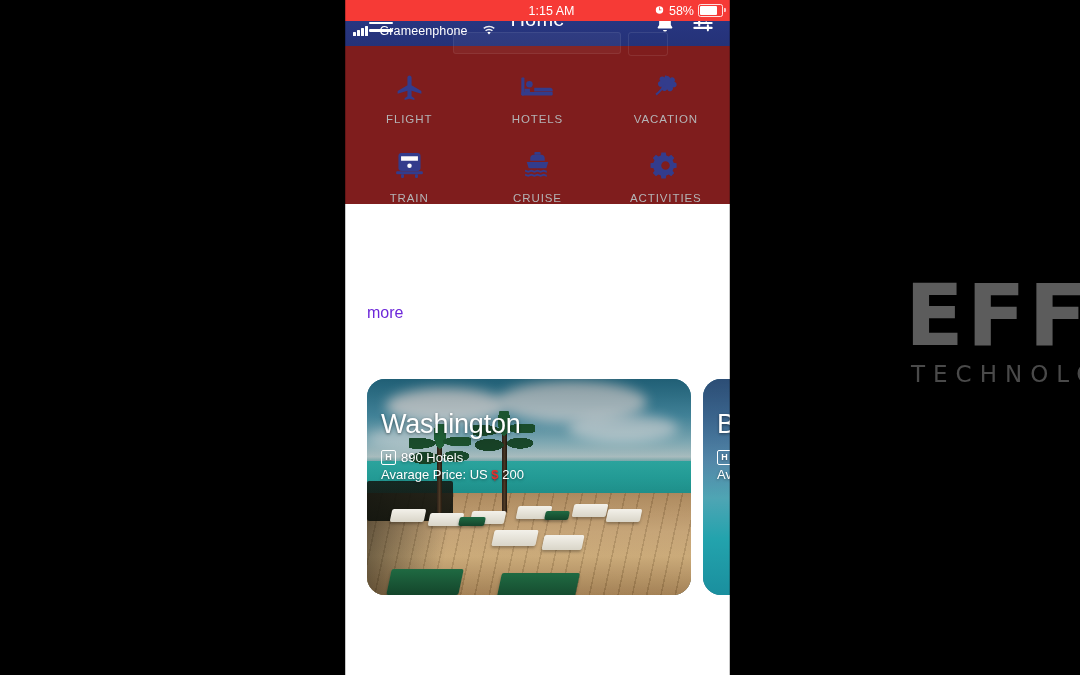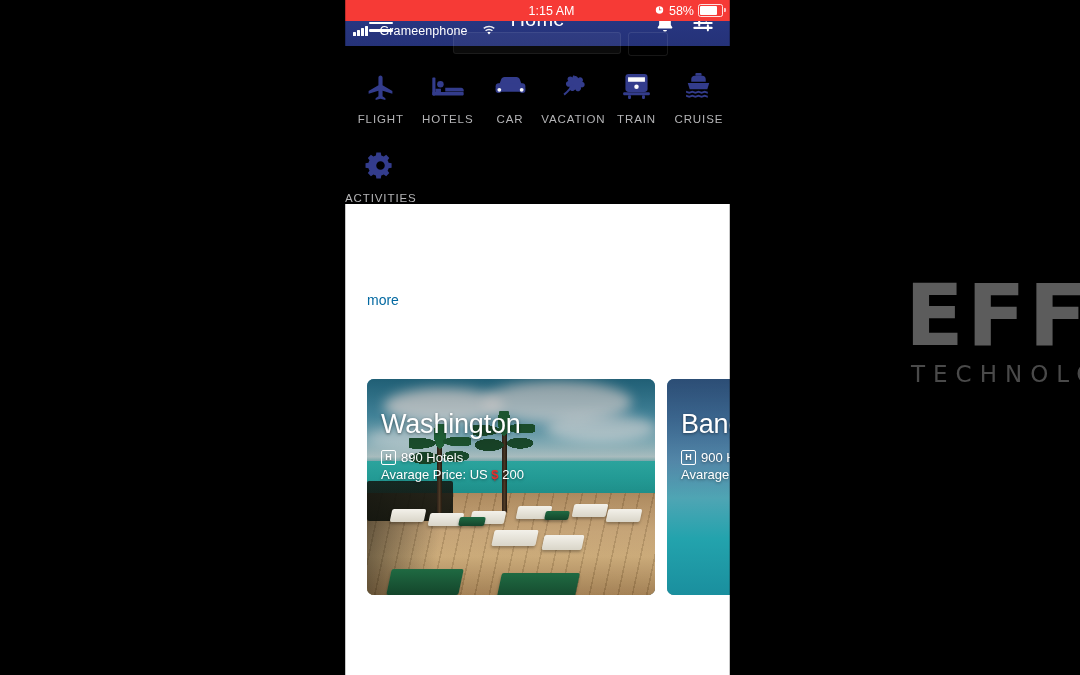--- a/index.html
+++ b/index.html
@@ -227,23 +227,23 @@
     border-radius: 1px;
   }
 
   
   .cat-grid {
     position: absolute;
     left: 0;
     top: 46px;
     width: 385px;
     padding-top: 22px;
-    background: #000000;
+    background: #7f1d1d;
     display: grid;
-    grid-template-columns: repeat(6, 1fr);
+    grid-template-columns: repeat(3, 1fr);
     row-gap: 22px;
     box-sizing: border-box;
     z-index: 1;
   }
   .cat-cell {
     display: flex;
     flex-direction: column;
     align-items: center;
     cursor: pointer;
   }
@@ -276,23 +276,23 @@
   }
   .section-title {
     font-size: 23px;
     font-weight: 700;
     color: #111111;
     line-height: 1.24;
     max-width: 210px;
     letter-spacing: -0.2px;
   }
   .section-more {
-    font-size: 14px;
-    color: #0369a1;
-    margin-top: 8px;
+    font-size: 16px;
+    color: #6d28d9;
+    margin-top: 20px;
     cursor: pointer;
   }
 
   
   .carousel {
     position: absolute;
     left: 0;
     top: 379px;
     width: 385px;
     height: 258px;
@@ -300,24 +300,25 @@
     gap: 12px;
     padding-left: 22px;
     box-sizing: border-box;
     overflow: hidden;
   }
   .dest-card {
     position: relative;
     flex: 0 0 auto;
     width: 288px;
     height: 216px;
-    border-radius: 7px;
+    border-radius: 18px;
     overflow: hidden;
     background: #2d6f86;
     cursor: pointer;
+    padding-left: 36px;
   }
   .dest-card.second { width: 288px; }
 
   
   .beach {
     position: absolute;
     inset: 0;
     background:
       linear-gradient(180deg, #2e88a8 0%, #51a2bd 17%, #8fc0cc 29%, #b9cfd1 36%, #2c8f93 41%, #1f9f99 47%, #1c8b86 52%, #8b7249 57%, #bb9a63 66%, #c9a871 78%, #b08d56 92%, #8c6e41 100%);
   }
@@ -546,33 +547,20 @@
             <rect x="1" y="3.2" width="2.4" height="13.6" rx="0.6"></rect>
             <rect x="1" y="14.2" width="24" height="2.6" rx="0.6"></rect>
             <circle cx="7.2" cy="8.3" r="2.5"></circle>
             <path d="M10.9 10.9h12.2c1 0 1.9.9 1.9 1.9v1.1H10.9z"></path>
             <rect x="3.4" y="11.7" width="4.2" height="2.5"></rect>
           </svg>
         </div>
         <div class="cat-label">HOTELS</div>
       </div>
 
-      <div class="cat-cell">
-        <div class="cat-icon">
-          <svg viewBox="0 0 26 18" width="33" height="23" fill="#333c8c">
-            <path d="M5.6 3.4C6 2.2 7 1.5 8.3 1.5h9.4c1.3 0 2.3.7 2.7 1.9l1.3 3.7H4.3z"></path>
-            <rect x="1.3" y="6.5" width="23.4" height="6.6" rx="2.4"></rect>
-            <rect x="1.3" y="9.4" width="4.6" height="4.8" rx="2.2"></rect>
-            <rect x="20.1" y="9.4" width="4.6" height="4.8" rx="2.2"></rect>
-            <circle cx="4.2" cy="11.6" r="1.5" fill="#fbfbfb"></circle>
-            <circle cx="21.8" cy="11.6" r="1.5" fill="#fbfbfb"></circle>
-          </svg>
-        </div>
-        <div class="cat-label">CAR</div>
-      </div>
 
 
       <div class="cat-cell">
         <div class="cat-icon">
           <svg viewBox="0 0 24 24" width="31" height="31" fill="#333c8c">
             <path d="M12.6 4.1c1.5-.5 2.6.3 2.9 1.6.8-1 2.2-1.1 3.1-.3.9.8 1 2.1.2 3 1.3.2 2.1 1.3 1.8 2.6-.3 1.3-1.6 2-2.9 1.6.5 1.3-.2 2.6-1.5 3-1.3.4-2.5-.3-2.9-1.5-.6 1.2-2 1.7-3.2 1.1-1.1-.6-1.5-1.9-1-3.1-1.3.3-2.6-.4-2.9-1.7-.3-1.2.5-2.4 1.8-2.6-.9-.9-.8-2.3.1-3.1.9-.8 2.3-.7 3.1.3.2-1 .9-1.7 1.4-1.9z"></path>
             <path d="M12.2 10.8c-1.6 2.6-3.7 5.4-7 8.1l-1-1.2c3.1-2.5 5.1-5.2 6.6-7.7z"></path>
           </svg>
         </div>
         <div class="cat-label">VACATION</div>

